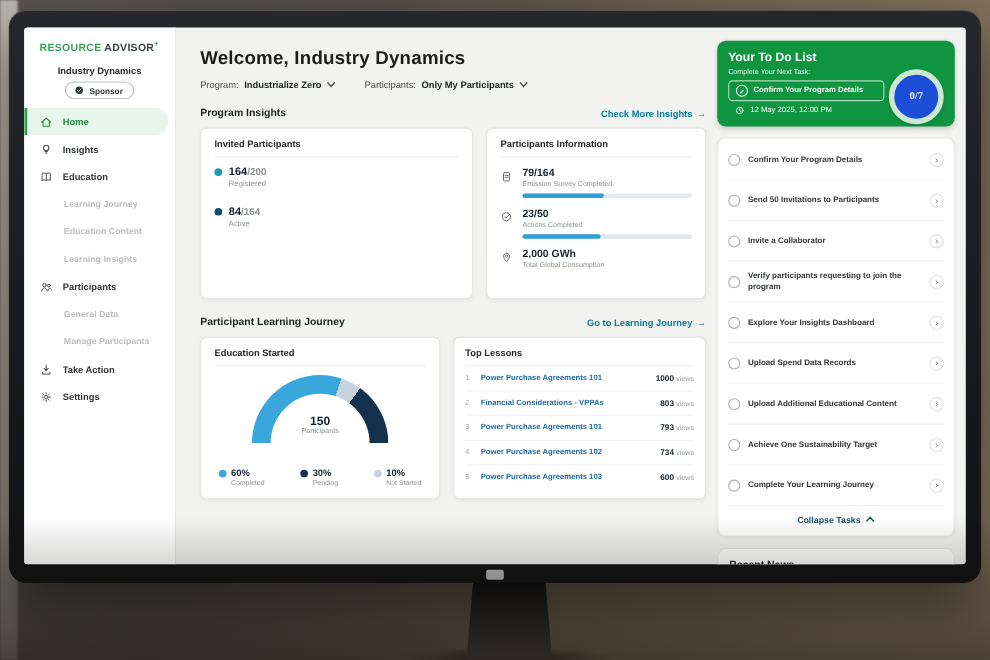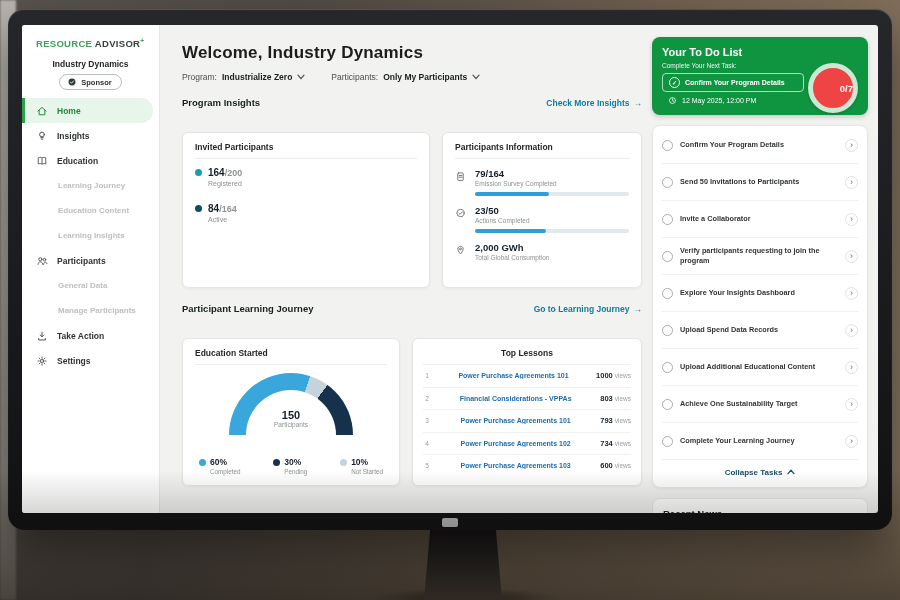--- a/index.html
+++ b/index.html
@@ -47,21 +47,21 @@
   .main{position:absolute;left:138px;top:0;width:488px;height:100%;box-sizing:border-box;
     padding:10px 6px 0 22px;}
   .main h1{margin:8px 0 0;font-size:17px;color:#1c1c1a;letter-spacing:.2px;}
   .filters{display:flex;gap:26px;margin-top:9px;align-items:center;}
   .filter{display:flex;align-items:center;gap:5px;font-size:8.5px;color:#4a4f4d;cursor:pointer;}
   .f-value{font-weight:bold;color:#17211c;}
   .section-head{display:flex;justify-content:space-between;align-items:center;margin-top:15px;width:460px;}
   .sec-title{font-size:9.5px;font-weight:bold;color:#17211c;}
   .sec-link{display:flex;gap:4px;align-items:center;font-size:8.5px;font-weight:bold;
     color:#0c7d9c;cursor:pointer;text-decoration:none;}
-  .cards-row{display:flex;gap:12px;margin-top:24px;}
+  .cards-row{display:flex;gap:12px;margin-top:8px;}
   .card{background:#fff;border:1px solid #e4e6e3;border-radius:6px;
     box-shadow:0 1px 3px rgba(30,40,35,.05);box-sizing:border-box;padding:9px 12px;}
   .card-title{font-size:8.5px;font-weight:bold;color:#232826;padding-bottom:6px;
     border-bottom:1px solid #edeeec;}
 
   .card.invited{width:248px;height:156px;}
   .invited-body{display:flex;align-items:center;gap:14px;margin-top:8px;}
   .donut{position:relative;width:102px;height:102px;flex:0 0 auto;}
   .ring{position:absolute;border-radius:50%;}
   .ring.outer{inset:0;}
@@ -92,21 +92,21 @@
   .gauge-arc{position:absolute;left:0;top:0;width:124px;height:124px;border-radius:50%;}
   .gauge-hole{position:absolute;left:17px;top:17px;width:90px;height:90px;border-radius:50%;background:#fff;}
   .gauge-center{position:absolute;left:0;width:100%;top:36px;text-align:center;}
   .gauge-v{font-size:11px;font-weight:bold;color:#14212b;}
   .gauge-l{font-size:6.5px;color:#8b918f;}
   .edu-legend{display:flex;justify-content:space-between;margin-top:10px;padding:0 4px;}
   .edu-leg{display:flex;gap:4px;align-items:flex-start;}
   .edu-pct{font-size:8.5px;font-weight:bold;color:#14212b;}
   .edu-lbl{font-size:6.3px;color:#8b918f;margin-top:1px;}
 
-  .card.lessons{width:230px;height:148px;padding:9px 10px;text-align:center;}
+  .card.lessons{width:230px;height:148px;padding:9px 10px;}
   .lesson{display:flex;align-items:center;gap:6px;height:21.5px;border-bottom:1px solid #f1f2f0;}
   .lesson:last-child{border-bottom:none;}
   .l-rank{color:#9aa09e;width:8px;font-size:6.5px;flex:0 0 auto;}
   .l-title{flex:1;color:#1d6ca8;font-weight:bold;font-size:7px;white-space:nowrap;
     overflow:hidden;text-overflow:ellipsis;cursor:pointer;}
   .l-views{color:#14212b;font-weight:bold;font-size:7.5px;white-space:nowrap;}
   .l-views-sfx{color:#9aa09e;font-weight:normal;font-size:6.5px;margin-left:2px;}
 
   
   .rightpanel{position:absolute;left:626px;top:0;width:230px;height:100%;box-sizing:border-box;
@@ -115,22 +115,22 @@
     color:#fff;box-shadow:0 2px 5px rgba(0,0,0,.18);}
   .todo-title{font-size:11px;font-weight:bold;}
   .todo-sub{font-size:6.5px;margin-top:4px;opacity:.92;}
   .todo-next{display:flex;align-items:center;gap:5px;border:1px solid rgba(255,255,255,.65);
     border-radius:4px;padding:3px 6px;margin-top:4px;width:142px;font-size:7px;font-weight:bold;
     box-sizing:border-box;cursor:pointer;}
   .ck{width:9px;height:9px;border:1px solid #fff;border-radius:50%;display:flex;align-items:center;
     justify-content:center;font-size:6px;flex:0 0 auto;}
   .todo-date{display:flex;align-items:center;gap:5px;padding:4px 6px 0;font-size:7px;}
   .todo-ring{position:absolute;right:10px;top:26px;width:40px;height:40px;border-radius:50%;
-    border:5px solid #cbe9d2;background:#ef4444;display:flex;align-items:center;justify-content:flex-end;
-    font-size:9.5px;font-weight:bold;color:#fff;box-shadow:0 1px 3px rgba(0,0,0,.2);}
+    border:5px solid #cbe9d2;background:#1d4ed8;display:flex;align-items:center;justify-content:center;
+    font-size:9.5px;font-weight:bold;color:#fff;box-shadow:0 1px 3px rgba(0,0,0,.2);font-family:Liberation Serif, serif;}
   .tasks-card{background:#fff;border:1px solid #e7e9e6;border-radius:8px;margin-top:10px;
     padding:1px 9px 3px;box-shadow:0 1px 3px rgba(30,40,35,.06);}
   .task{display:flex;align-items:center;gap:7px;min-height:30px;padding:3px 0;
     border-bottom:1px solid #f0f1ef;cursor:pointer;}
   .task-cb{width:9px;height:9px;border:1px solid #a8aeac;border-radius:50%;flex:0 0 auto;}
   .task-label{flex:1;font-size:7.3px;font-weight:bold;color:#303533;line-height:1.35;}
   .task-go{width:13px;height:13px;border:1px solid #dfe2e0;border-radius:50%;display:flex;
     align-items:center;justify-content:center;font-size:9px;color:#6a706d;flex:0 0 auto;
     box-sizing:border-box;padding-bottom:1px;}
   .collapse{display:flex;align-items:center;justify-content:center;gap:5px;height:24px;

